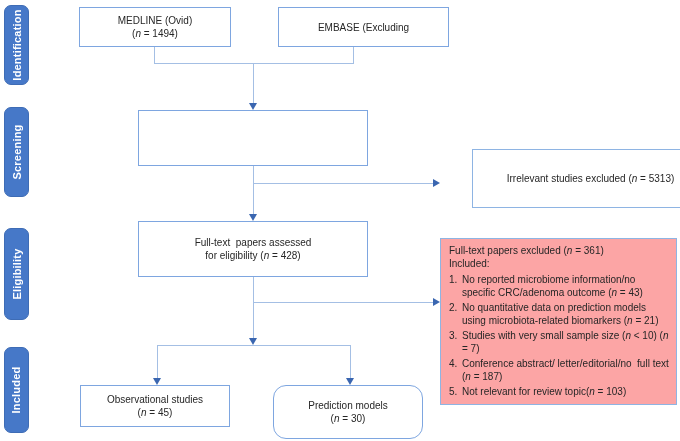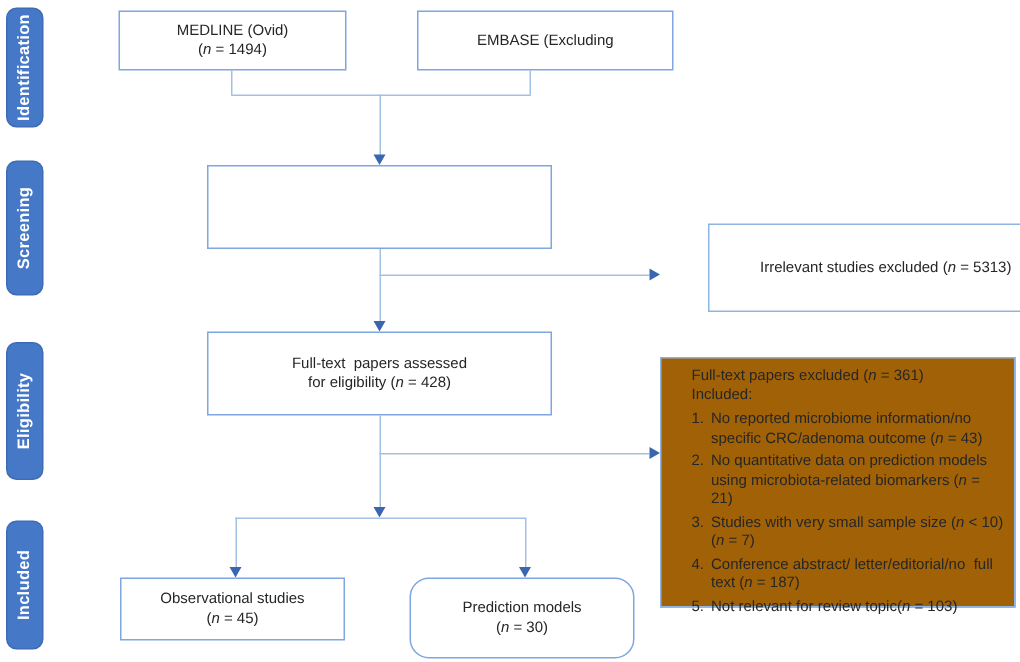--- a/index.html
+++ b/index.html
@@ -53,23 +53,23 @@
     text-align:center;
     font-size:10px;line-height:13px;
   }
   .fbox.side{border-color:var(--side-box-border);}
   .seg-line{white-space:pre-wrap;}
   
   .reasons-box{
     position:absolute;
     box-sizing:border-box;
     border:1px solid var(--side-box-border);
-    background:#a16207;
+    background:#fca5a5;
     font-size:10px;line-height:12.5px;
-    padding:6px 6px 4px 20px;
+    padding:6px 6px 4px 8px;
     text-align:left;
   }
   .reason{display:flex;margin-top:3px;}
   .reason-num{flex:none;width:13px;}
   .reason-text{flex:1;white-space:pre-wrap;}
   .reasons-header{margin-bottom:4px;}
   
   .vline,.hline{position:absolute;background:var(--line);}
   .vline{width:1px;}
   .hline{height:1px;}

